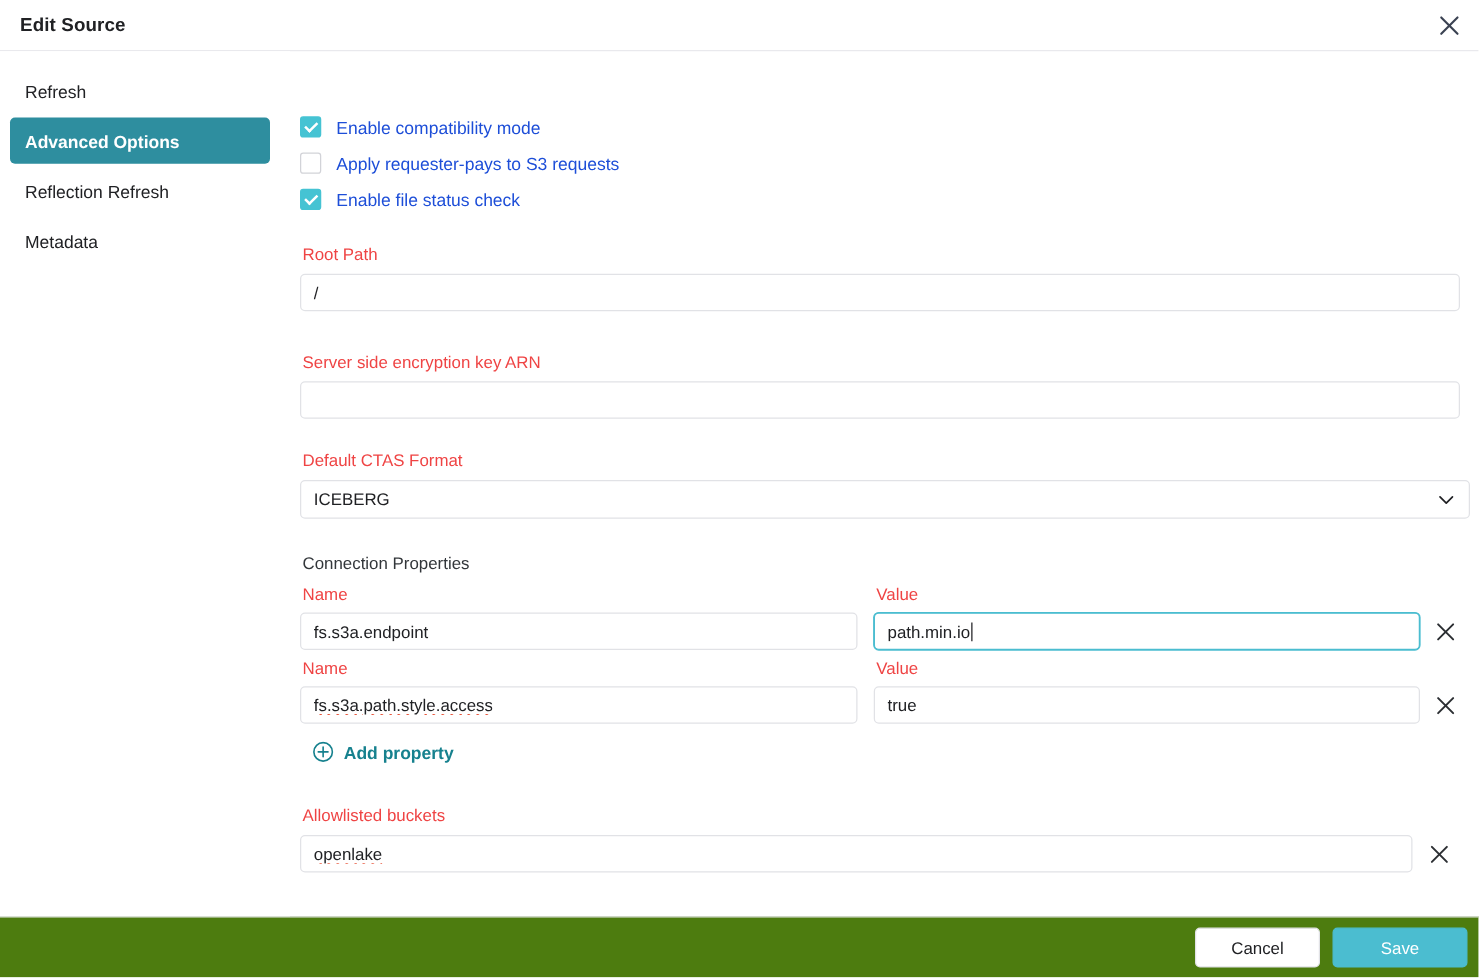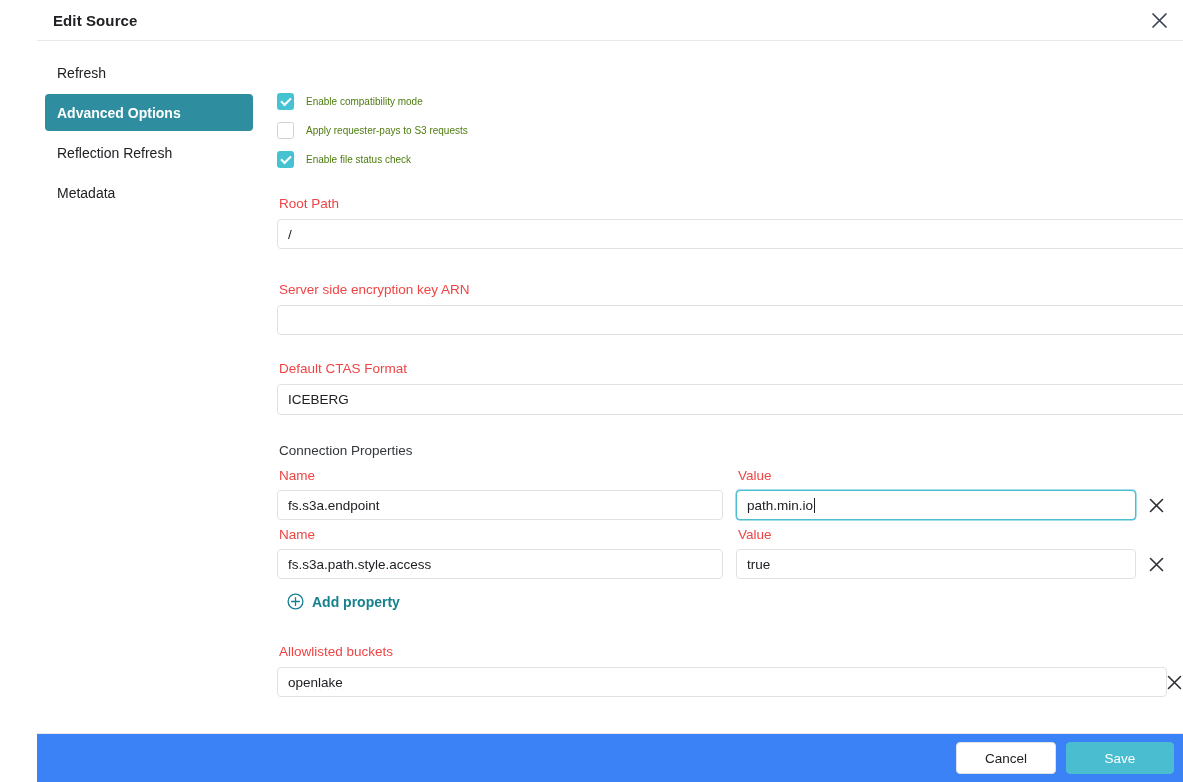--- a/index.html
+++ b/index.html
@@ -12,21 +12,20 @@
   }
 
   .dialog {
     position: relative;
     width: 1183px;
     height: 782px;
     background: #ffffff;
     overflow: hidden;
     display: flex;
     flex-direction: column;
-    padding-left: 37px;
   }
 
   
   .dlg-header {
     height: 41px;
     min-height: 41px;
     border-bottom: 1px solid #e9e9ed;
     display: flex;
     align-items: center;
     padding: 0 16px 0 16px;
@@ -110,22 +109,22 @@
     border-color: #45c3d3;
   }
   .cbx.on::after {
     content: "";
     width: 8px; height: 4px;
     border-left: 2px solid #ffffff;
     border-bottom: 2px solid #ffffff;
     transform: rotate(-45deg) translate(1px, -1px);
   }
   .check-label {
-    font-size: 10px;
-    color: #4d7c0f;
+    font-size: 14px;
+    color: #1d4ed8;
   }
 
   .field-label {
     font-size: 13.5px;
     color: #ef4444;
     margin: 0 0 8px 2px;
   }
   .sec-label {
     font-size: 13.5px;
     color: #32363a;
@@ -229,21 +228,21 @@
   
   .dlg-footer {
     height: 49px;
     min-height: 49px;
     border-top: 1px solid #e9e9ed;
     display: flex;
     align-items: center;
     justify-content: flex-end;
     padding-right: 9px;
     gap: 10px;
-    background: #3b82f6;
+    background: #4d7c0f;
   }
   .btn {
     height: 32px;
     min-width: 100px;
     border-radius: 4px;
     font-size: 13.5px;
     display: flex; align-items: center; justify-content: center;
     cursor: pointer;
     padding: 0 18px;
   }

